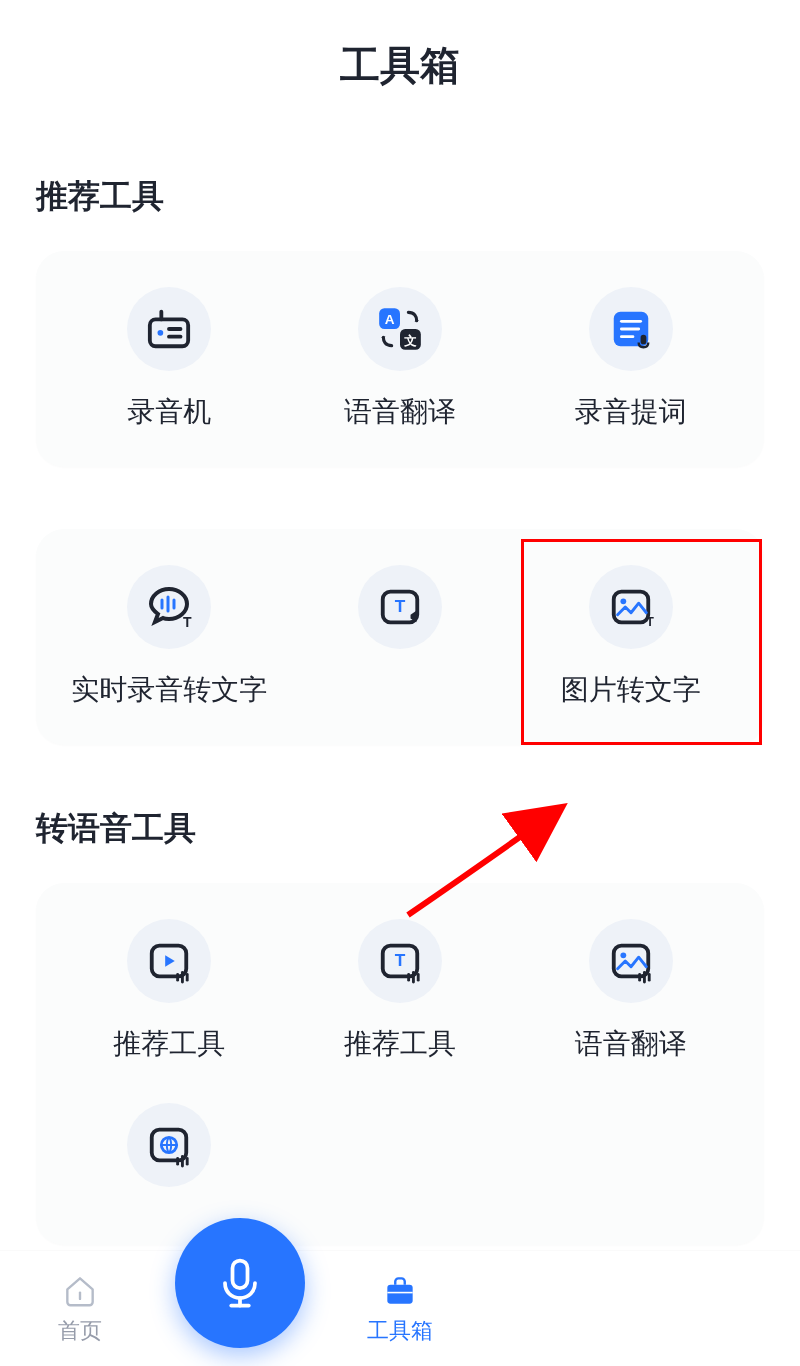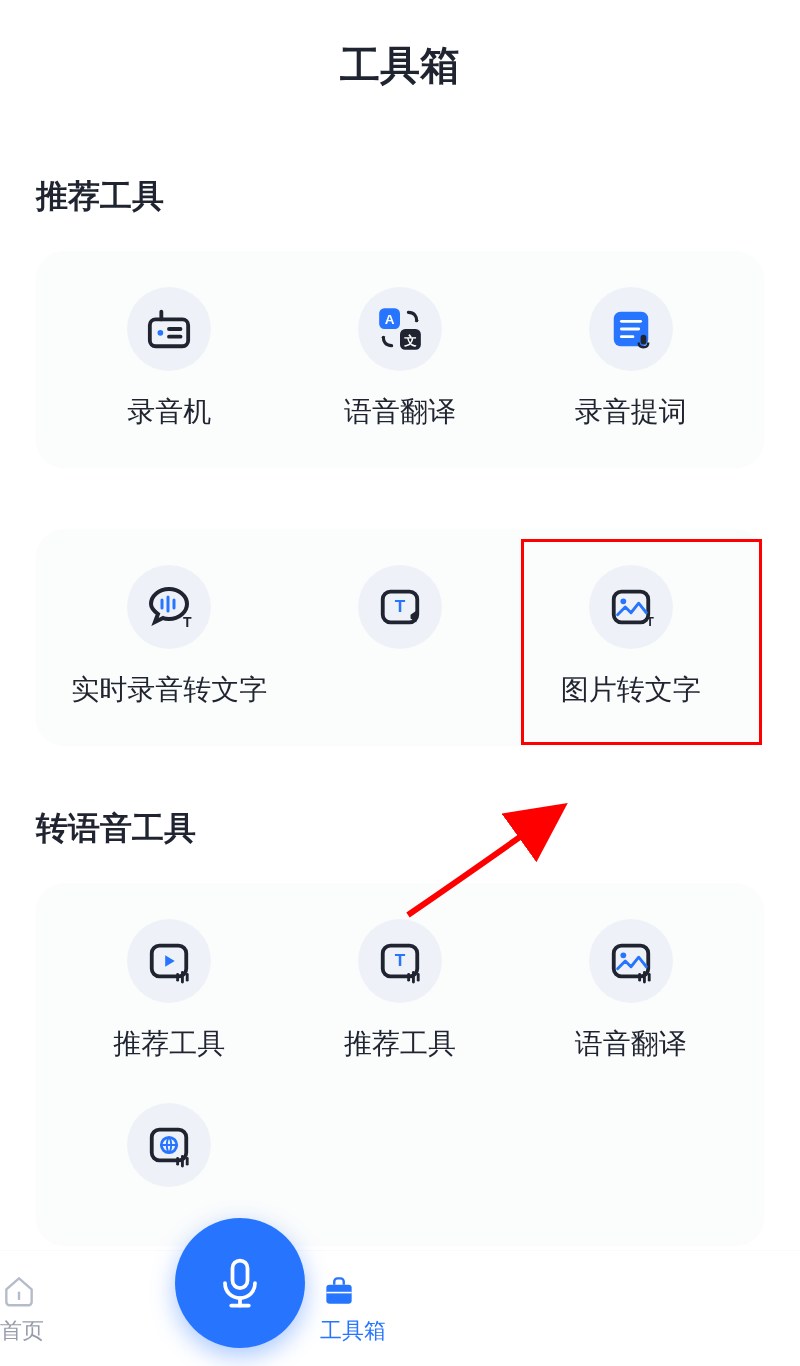--- a/index.html
+++ b/index.html
@@ -89,20 +89,21 @@
       height: 116px;
       background: #ffffff;
       display: grid;
       grid-template-columns: repeat(5, 1fr);
       align-items: center;
       border-top: 1px solid rgba(0,0,0,0.02);
     }
     .nav-item {
       display: flex;
       flex-direction: column;
+      align-items: center;
       gap: 6px;
       cursor: pointer;
     }
     .nav-label {
       font-size: 22px;
       color: #969caa;
     }
     .nav-label.active {
       color: #2775ff;
     }

